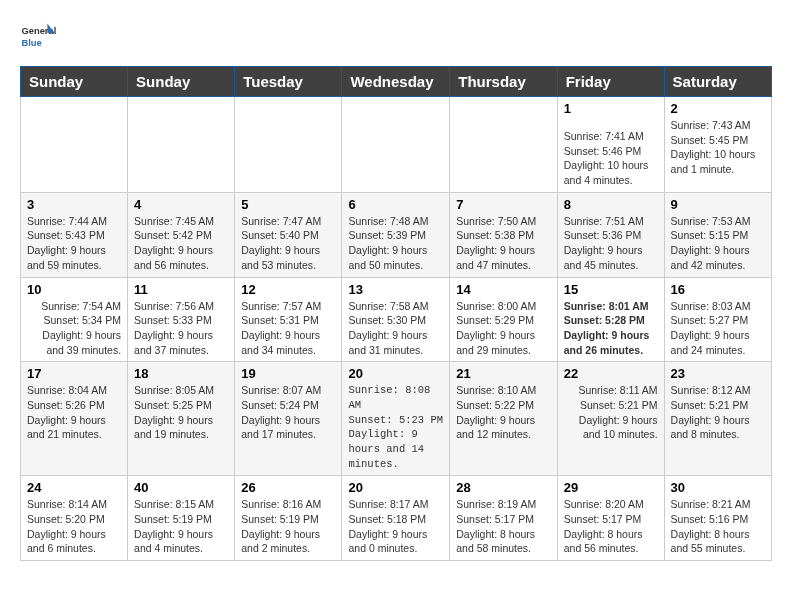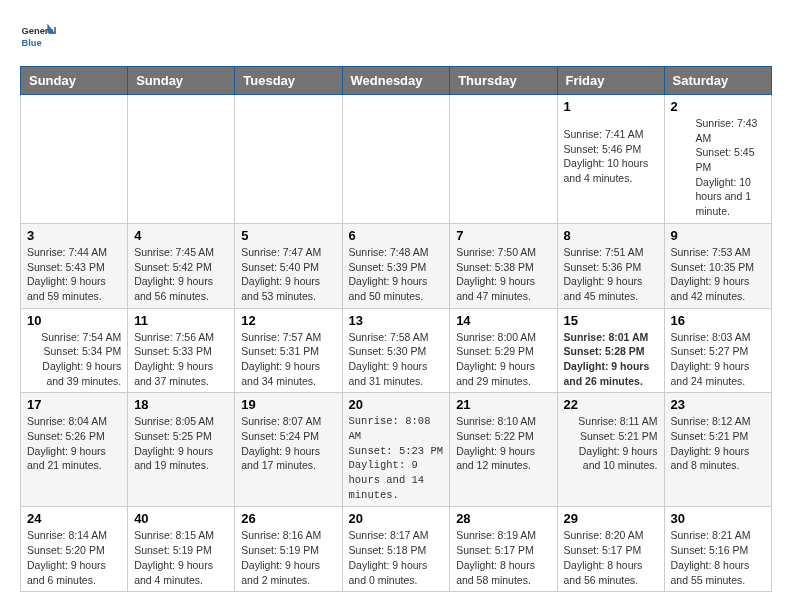--- a/index.html
+++ b/index.html
@@ -32,25 +32,25 @@
     .location-subtitle {
       font-size: 16px;
       color: #555;
     }
     .calendar {
       width: 100%;
       border-collapse: collapse;
       border: 1px solid #ccc;
     }
     .calendar th {
-      background-color: #737373;
+      background-color: #404040;
       color: #fff;
       padding: 6px 8px;
       text-align: left;
-      font-size: 13px;
+      font-size: 15px;
       border: 1px solid #1a5a9a;
     }
     .calendar td {
       border: 1px solid #ccc;
       vertical-align: top;
       padding: 4px 6px;
       width: 108px;
       min-height: 80px;
       font-size: 11px;
       background: #fff;
@@ -110,21 +110,21 @@
         <td class="empty-cell"></td>
         <td class="empty-cell"></td>
         <td>
           <span class="day-number">1</span>
           <div class="day-info" style="white-space: pre-line; margin-top: 13px;">Sunrise: 7:41 AM
 Sunset: 5:46 PM
 Daylight: 10 hours and 4 minutes.</div>
         </td>
         <td>
           <span class="day-number">2</span>
-          <div class="day-info" style="white-space: pre-line; margin-left: 25px;">Sunrise: 7:43 AM
+          <div class="day-info" style="white-space: pre-line;">Sunrise: 7:43 AM
 Sunset: 5:45 PM
 Daylight: 10 hours and 1 minute.</div>
         </td>
       </tr>
       <tr>
         <td>
           <span class="day-number">3</span>
           <div class="day-info" style="white-space: pre-line;">Sunrise: 7:44 AM
 Sunset: 5:43 PM
 Daylight: 9 hours and 59 minutes.</div>
@@ -155,21 +155,21 @@
         </td>
         <td>
           <span class="day-number">8</span>
           <div class="day-info" style="white-space: pre-line;">Sunrise: 7:51 AM
 Sunset: 5:36 PM
 Daylight: 9 hours and 45 minutes.</div>
         </td>
         <td>
           <span class="day-number">9</span>
           <div class="day-info" style="white-space: pre-line;">Sunrise: 7:53 AM
-Sunset: 10:35 PM
+Sunset: 5:15 PM
 Daylight: 9 hours and 42 minutes.</div>
         </td>
       </tr>
       <tr>
         <td>
           <span class="day-number">10</span>
           <div class="day-info" style="white-space: pre-line; text-align: right;">Sunrise: 7:54 AM
 Sunset: 5:34 PM
 Daylight: 9 hours and 39 minutes.</div>
         </td>

